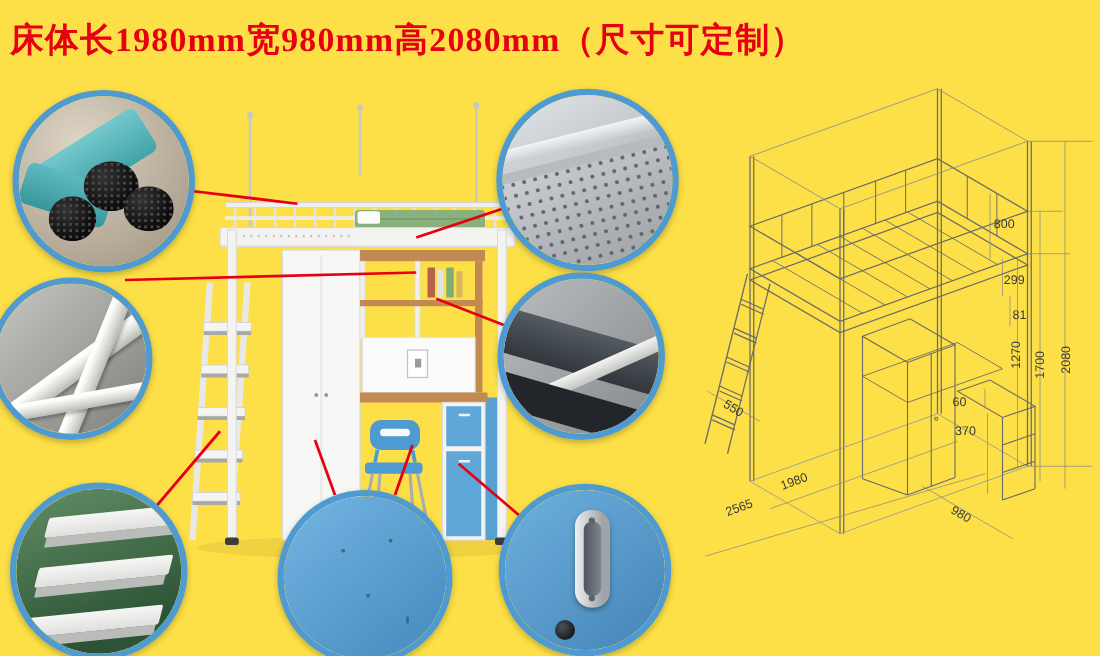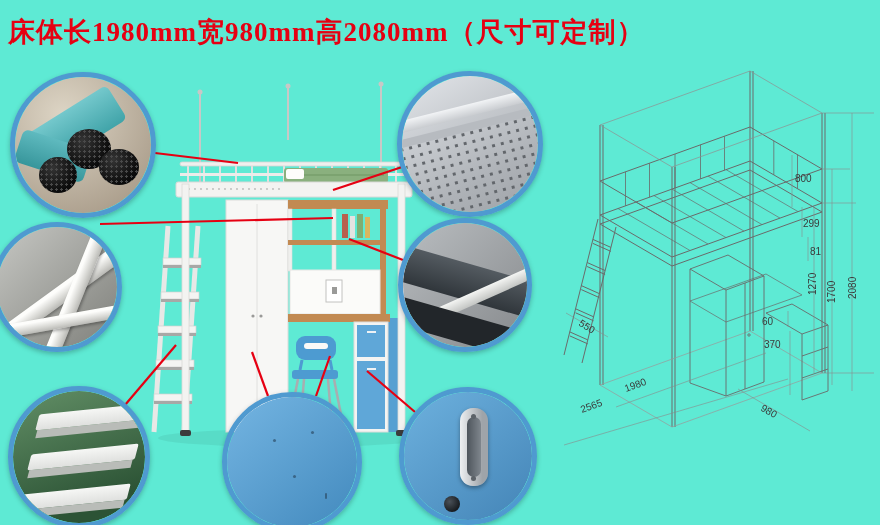--- a/index.html
+++ b/index.html
@@ -1,16 +1,16 @@
 <!DOCTYPE html>
 <html><head>
 <meta charset="utf-8">
 <style>
   html,body{margin:0;padding:0;background:#fff;}
-  .page{position:relative;width:880px;height:525px;background:#5eead4;overflow:hidden;
+  .page{position:relative;width:880px;height:525px;background:#fde047;overflow:hidden;
         font-family:"Liberation Sans",sans-serif;}
 
   .title{position:absolute;left:8px;top:14px;z-index:6;white-space:nowrap;
          font-family:"Liberation Serif","DejaVu Serif",serif;font-weight:700;
          font-size:27px;color:#e60012;letter-spacing:1px;}
 
   .layer{position:absolute;pointer-events:none;}
 
   
   .callout{position:absolute;border-radius:50%;border:5px solid #4f9ad0;box-sizing:border-box;

